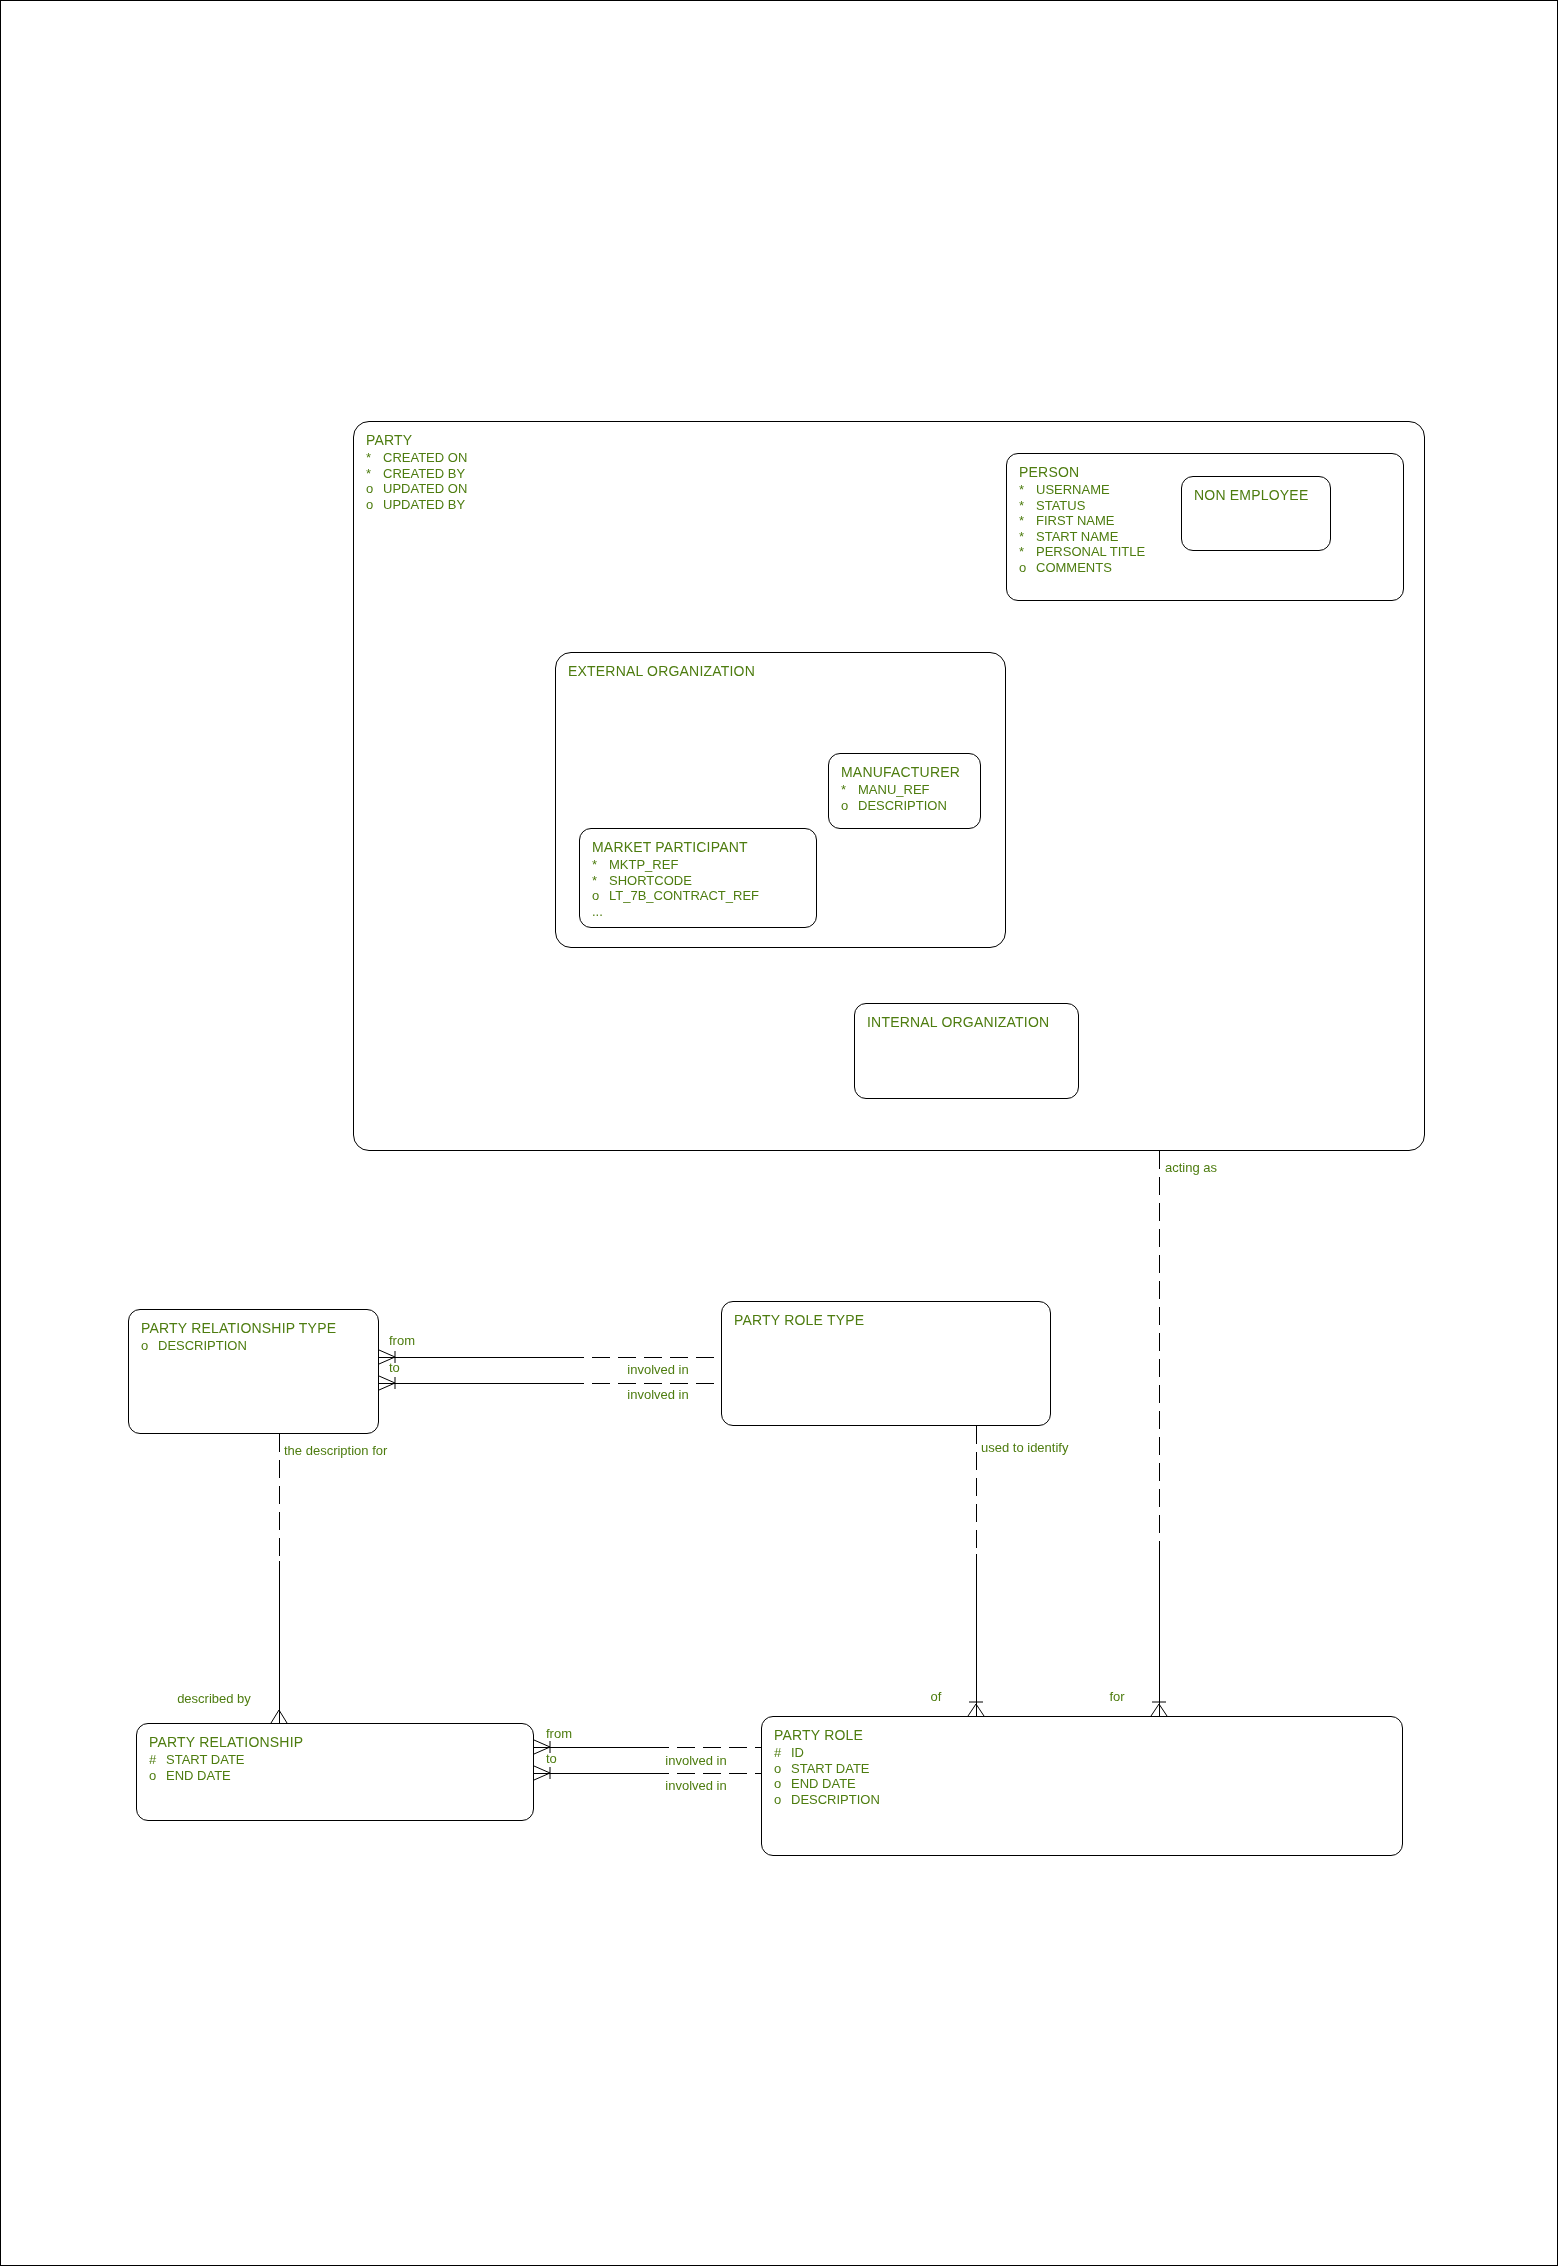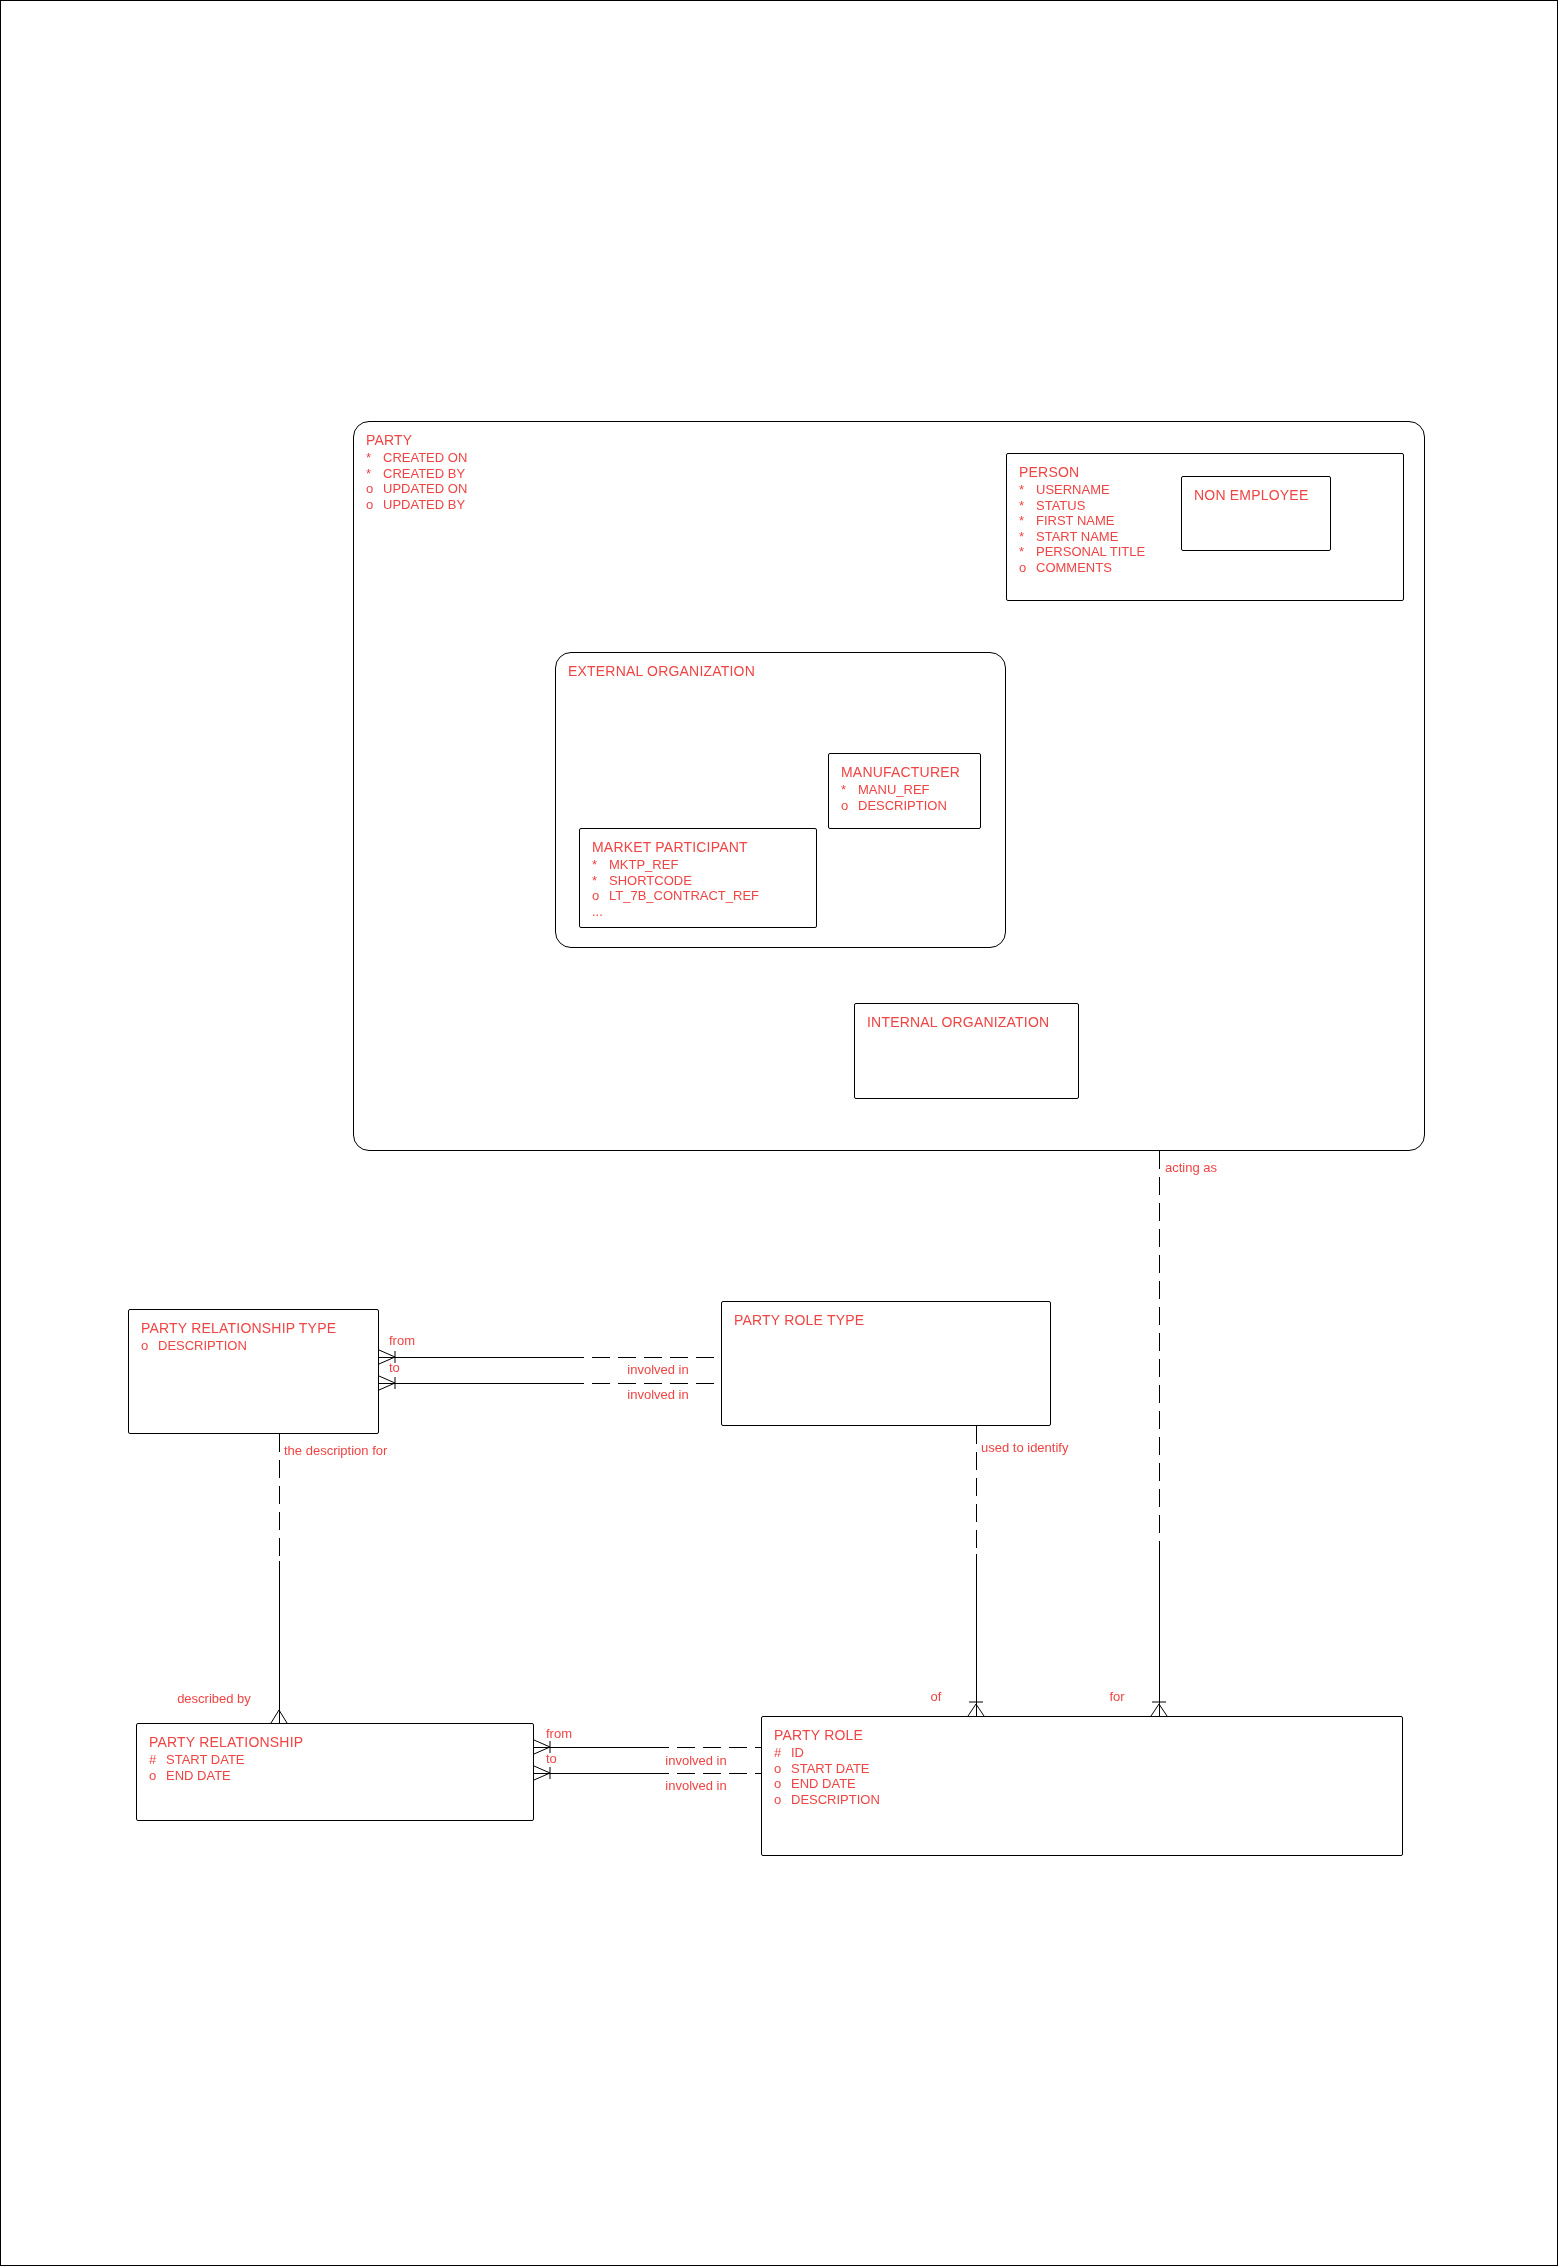--- a/index.html
+++ b/index.html
@@ -2,27 +2,27 @@
 <html><head>
 <meta charset="utf-8">
 <style>
   html,body { margin:0; padding:0; background:#fff; }
   #canvas {
     position:relative;
     width:1556px; height:2264px;
     border:1px solid #000;
     background:#fff;
     font-family:"Liberation Sans", sans-serif;
-    color:#ef4444;
+    color:#4d7c0f;
     overflow:hidden;
   }
   .entity {
     position:absolute;
     border:1px solid #000;
-    border-radius:2px;
+    border-radius:12px;
     background:transparent;
     box-sizing:border-box;
   }
   .entity.big { border-radius:16px; }
   .entity .title {
     font-size:14px;
     line-height:16px;
     padding:10px 12px 2px 12px;
     white-space:nowrap;
     letter-spacing:0.2px;

